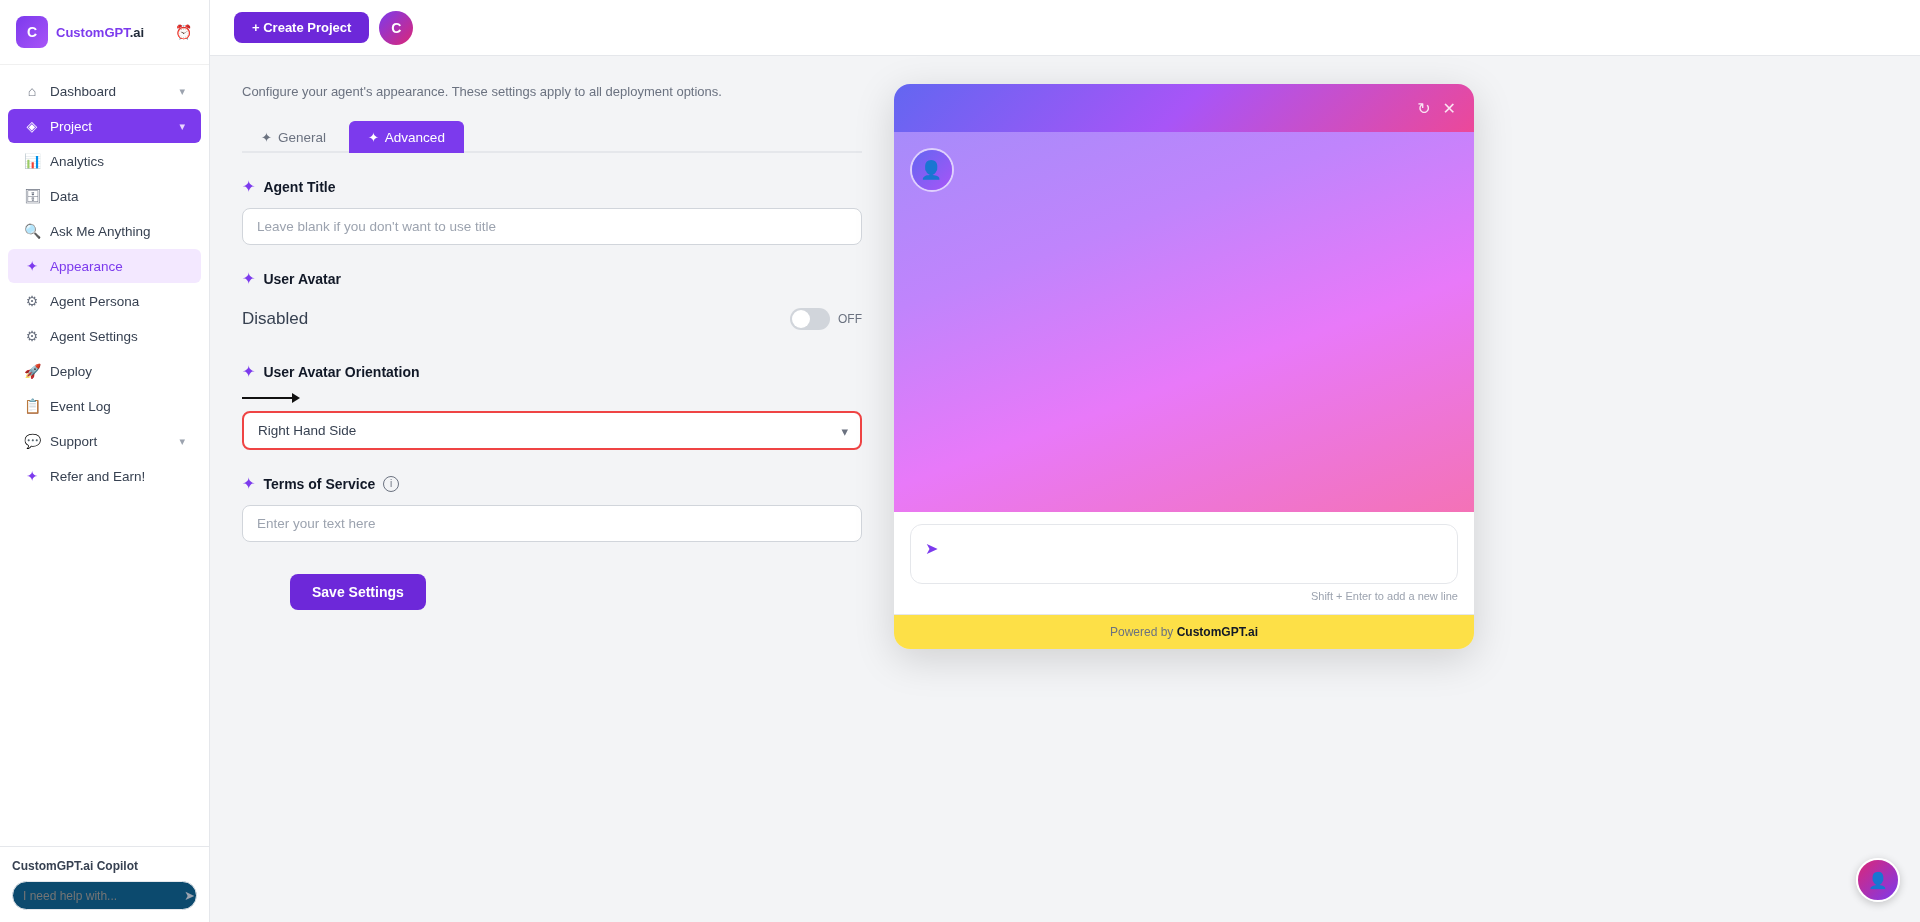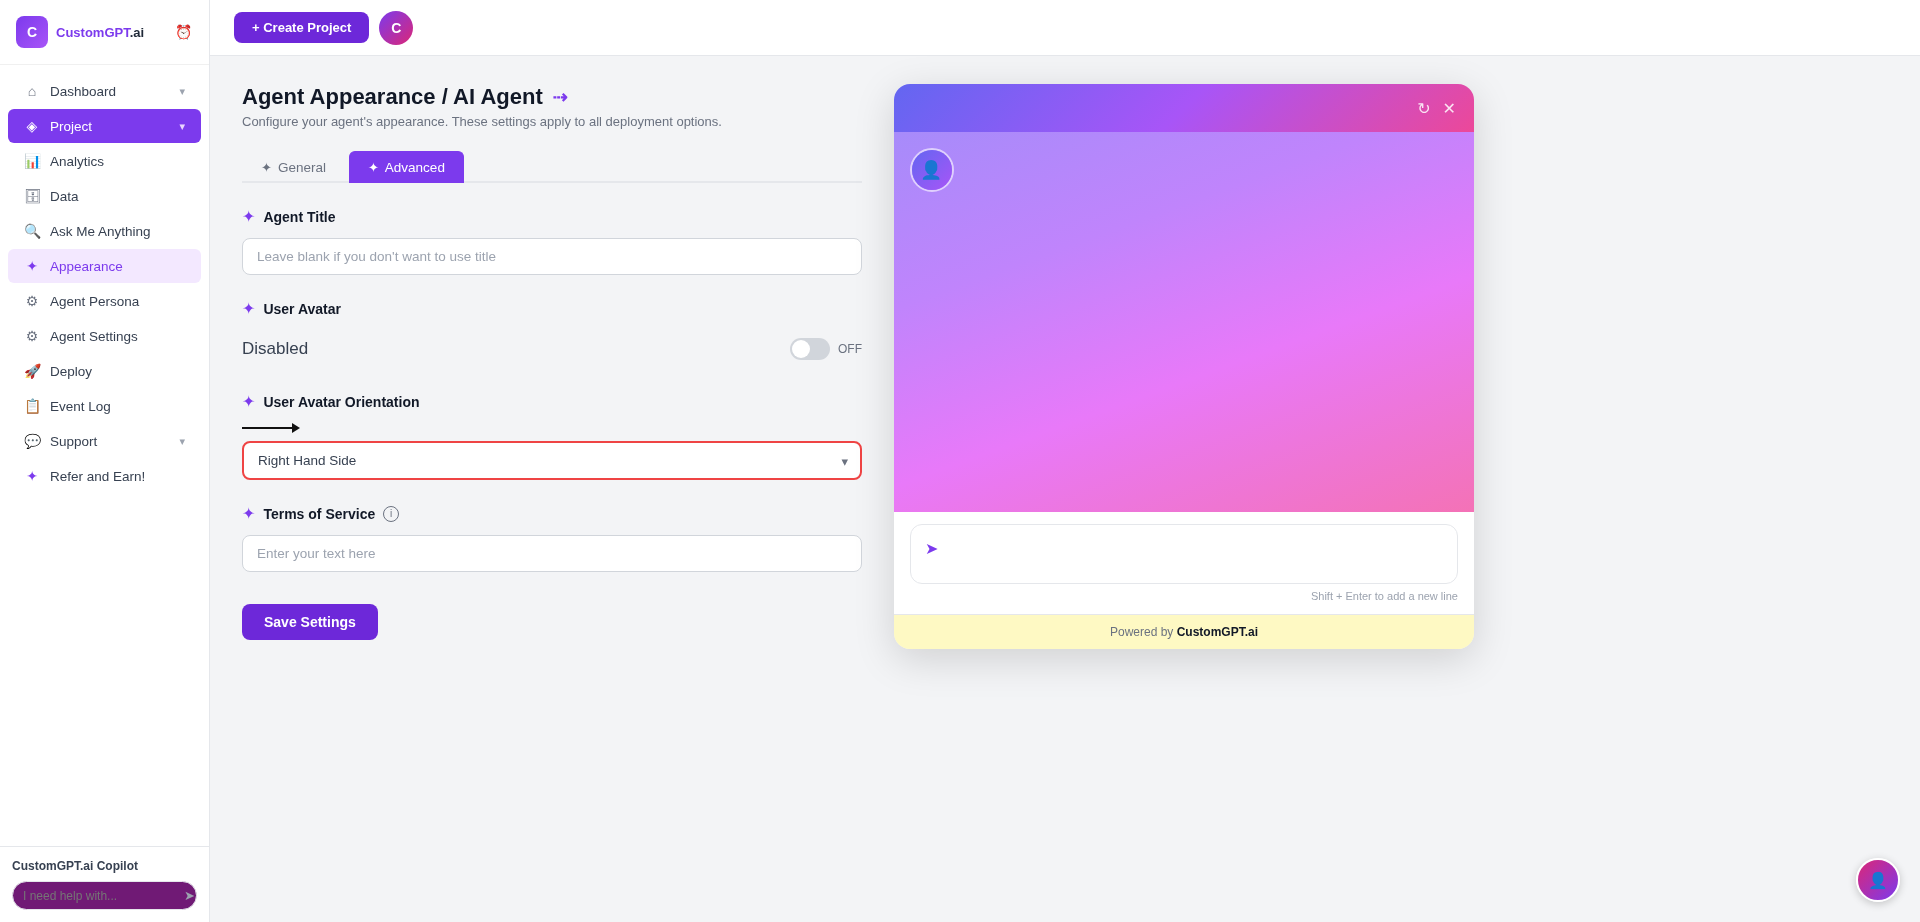--- a/index.html
+++ b/index.html
@@ -78,21 +78,21 @@
       color: #374151;
       margin-bottom: 8px;
     }
     .copilot-input-wrap {
       display: flex;
       align-items: center;
       border: 1px solid #e5e7eb;
       border-radius: 20px;
       padding: 6px 10px;
       gap: 6px;
-      background: #701a75;
+      background: #0c4a6e;
     }
     .copilot-input {
       border: none;
       outline: none;
       font-size: 12px;
       color: #9ca3af;
       flex: 1;
       background: transparent;
     }
     .copilot-send {
@@ -314,20 +314,21 @@
     .save-btn {
       background: #6d28d9;
       color: #fff;
       border: none;
       border-radius: 8px;
       padding: 10px 22px;
       font-size: 14px;
       font-weight: 600;
       cursor: pointer;
       margin-top: 8px;
+      margin-left: 48px;
     }
 
     
     .right-panel {
       width: 580px;
       min-width: 540px;
     }
 
     .chat-preview {
       border-radius: 16px;
@@ -404,21 +405,21 @@
       text-align: right;
       font-size: 11px;
       color: #9ca3af;
       margin-top: 6px;
     }
     .chat-powered {
       text-align: center;
       font-size: 12px;
       color: #6b7280;
       padding: 10px;
-      background: #fef9c3;
+      background: #fde047;
       border-top: 1px solid #e5e7eb;
     }
     .chat-powered strong { color: #111827; }
 
     
     .bottom-avatar {
       position: fixed;
       bottom: 20px;
       right: 20px;
       width: 44px;
@@ -512,24 +513,20 @@
 
 <div class="main">
 
   <div class="topbar">
     <button class="create-project-btn">+ Create Project</button>
     <div class="topbar-avatar">C</div>
   </div>
 
   <div class="content-area">
     <div class="left-panel">
-      <div class="page-title">
-        <span>Agent Appearance / AI Agent</span>
-        <span class="share-icon">⇢</span>
-      </div>
       <div class="page-subtitle">Configure your agent's appearance. These settings apply to all deployment options.</div>
 
       
       <div class="tabs">
         <div class="tab">
           <span class="tab-icon">✦</span>
           <span>General</span>
         </div>
         <div class="tab active">
           <span class="tab-icon">✦</span>

